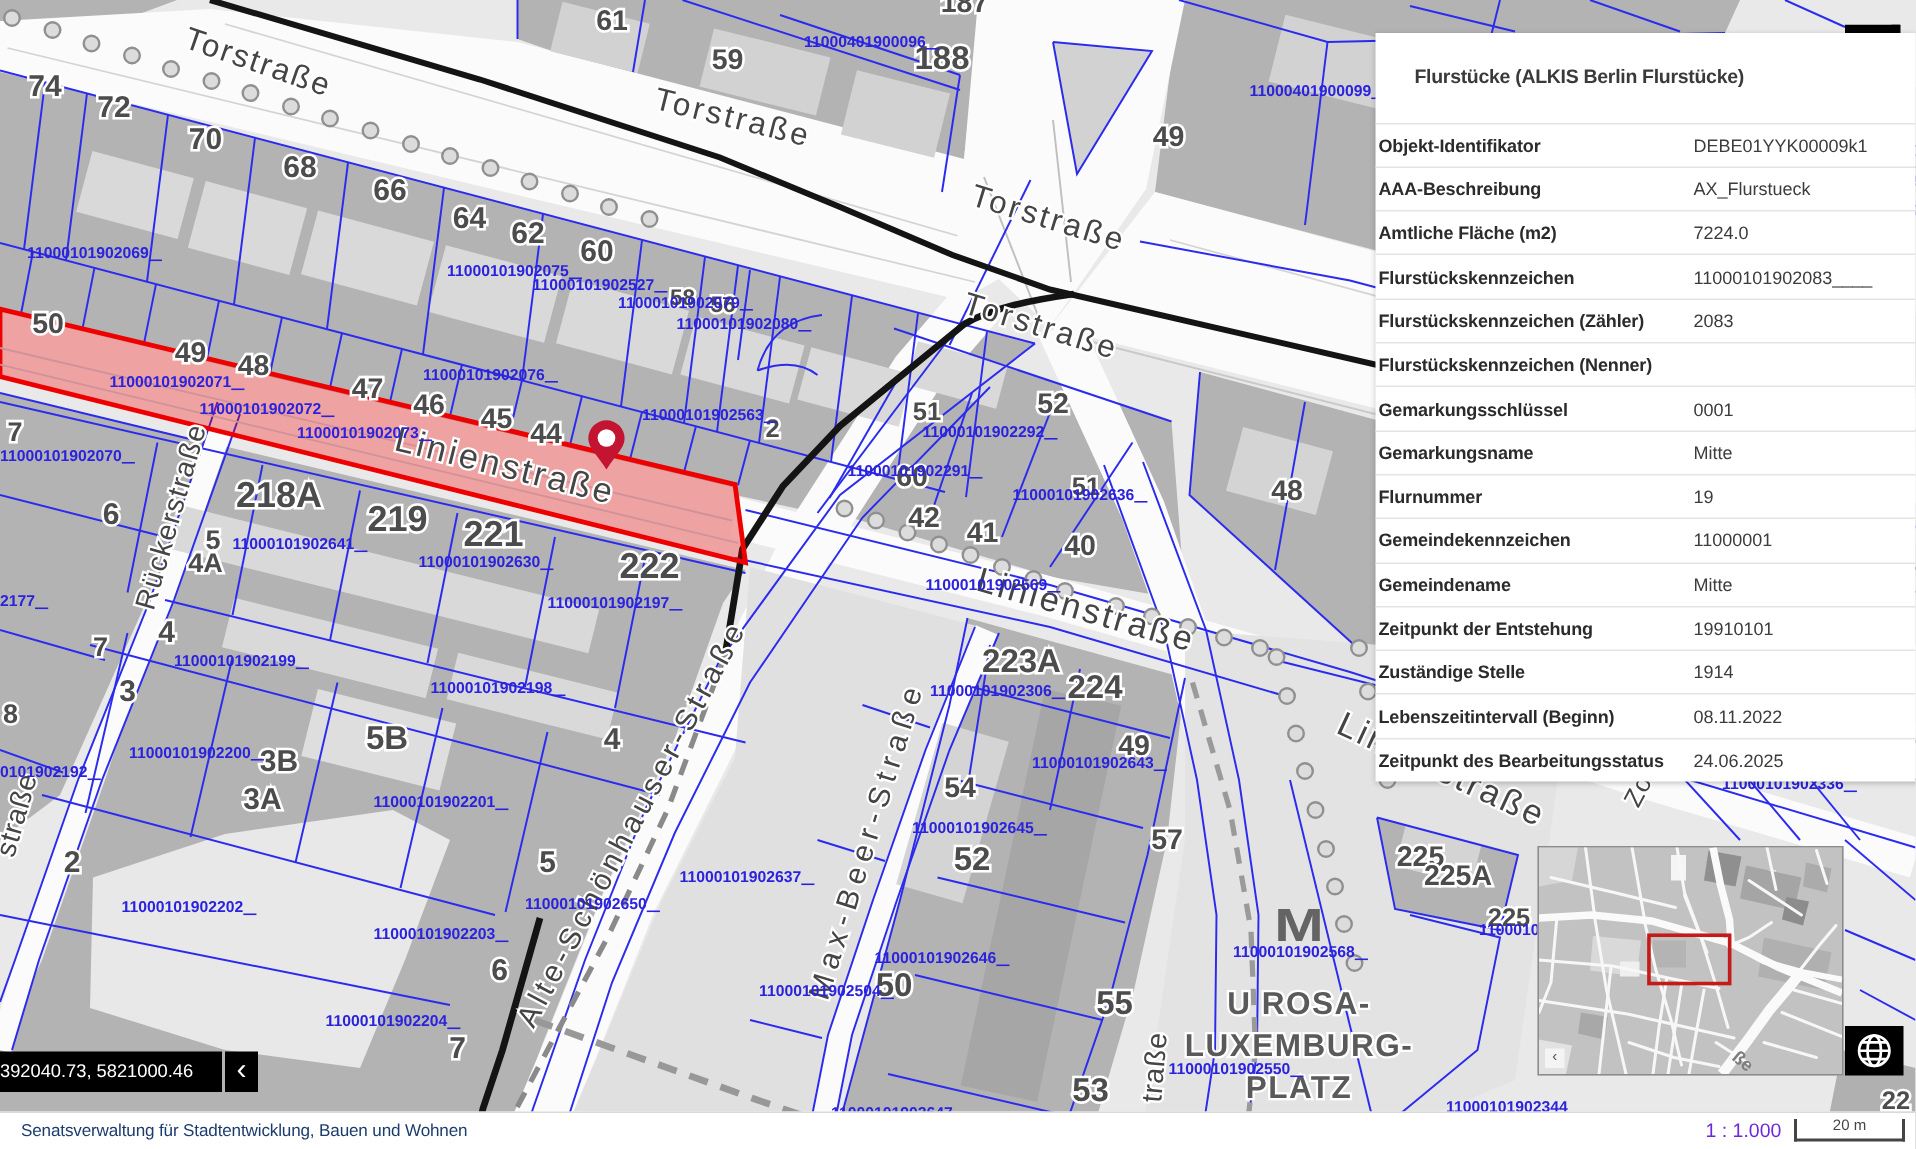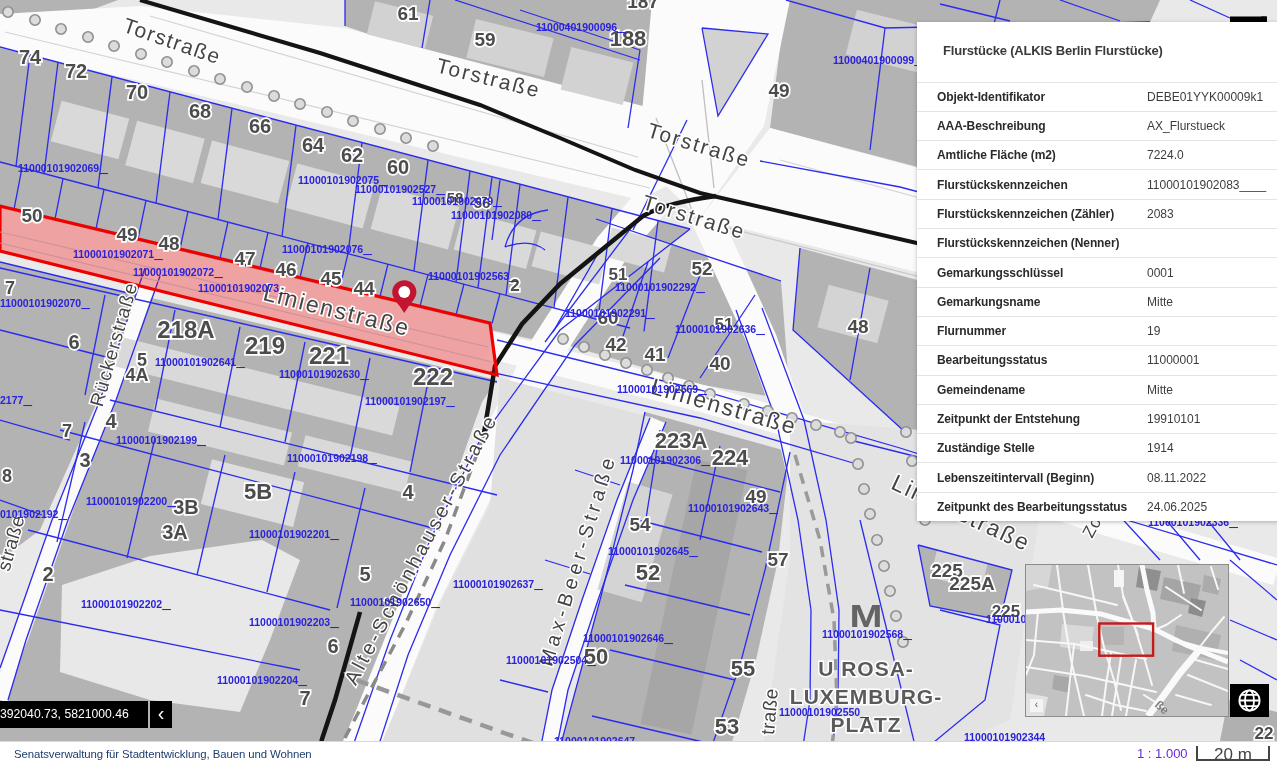--- a/index.html
+++ b/index.html
@@ -3,29 +3,29 @@
 <meta charset="utf-8">
 <style>
 html,body{margin:0;padding:0;}
 body{width:1277px;height:766px;overflow:hidden;font-family:"Liberation Sans",sans-serif;position:relative;background:#e9e9e9;}
 #map{position:absolute;left:0;top:0;}
 #panel{position:absolute;left:917px;top:22px;width:410px;height:499px;background:#ffffff;box-shadow:0 1px 4px rgba(0,0,0,0.25);}
 #panel .title{font-size:13px;letter-spacing:-0.2px;font-weight:bold;color:#3a3a3a;padding:21px 0 0 26px;}
 #panel .close{position:absolute;right:14px;top:16px;width:16px;height:16px;}
 #panel .rows{position:absolute;left:0;top:59.6px;right:0;}
 #panel .row{height:28.3px;border-top:1px solid #e4e4e4;display:flex;align-items:center;}
-#panel .k{font-weight:bold;color:#2b2b2b;font-size:12px;letter-spacing:-0.1px;padding-left:20px;width:210px;flex:none;}
+#panel .k{font-weight:bold;color:#2b2b2b;font-size:12px;letter-spacing:-0.1px;padding-left:2px;width:210px;flex:none;}
 #panel .v{color:#3c3c3c;font-size:12px;text-align:right;}
 #coord{position:absolute;left:0px;top:701px;width:148px;height:27px;background:#000;color:#fff;font-size:12.2px;line-height:27px;padding-left:0;box-sizing:border-box;}
 #coordbtn{position:absolute;left:150px;top:701px;width:22px;height:27px;background:#000;color:#fff;text-align:center;line-height:25px;font-size:20px;}
 #bottombar{position:absolute;left:0;top:741px;width:1277px;height:25px;background:#ffffff;border-top:1px solid #d9d9d9;}
 #attrib{position:absolute;left:14px;top:748px;font-size:11.4px;letter-spacing:-0.1px;color:#1d3c6e;}
 #scaletext{position:absolute;left:1137px;top:746px;font-size:13px;color:#6d28d9;}
 #scalebar{position:absolute;left:1196px;top:746px;width:74px;height:15px;border:2px solid #444;border-top:none;box-sizing:border-box;}
-#scalebarlabel{position:absolute;left:1196px;top:745px;width:74px;text-align:center;font-size:17px;color:#444;}
+#scalebarlabel{position:absolute;left:1196px;top:745px;width:74px;text-align:center;font-size:10px;color:#444;}
 #minimap{position:absolute;left:1025px;top:564px;width:202px;height:151px;border:1px solid #8c8c8c;box-sizing:content-box;background:#c9c9c9;}
 #minimapbtn{position:absolute;left:1030px;top:699px;width:13px;height:13px;background:#f4f4f4;color:#555;font-size:10px;line-height:12px;text-align:center;}
 #globe{position:absolute;left:1230px;top:684px;width:39px;height:33px;background:#000;display:flex;align-items:center;justify-content:center;}
 </style>
 </head>
 <body>
 
 <svg id="map" width="1277" height="766" viewBox="0 0 1277 766" xmlns="http://www.w3.org/2000/svg" font-family="Liberation Sans, sans-serif">
 
 <rect x="0" y="0" width="1277" height="766" fill="#e9e9e9"></rect>
@@ -477,21 +477,21 @@
       </div>
 <div class="row">
         <span class="k">Gemarkungsname</span>
         <span class="v">Mitte</span>
       </div>
 <div class="row">
         <span class="k">Flurnummer</span>
         <span class="v">19</span>
       </div>
 <div class="row">
-        <span class="k">Bearbeitungsstatus</span>
+        <span class="k">Gemeindekennzeichen</span>
         <span class="v">11000001</span>
       </div>
 <div class="row">
         <span class="k">Gemeindename</span>
         <span class="v">Mitte</span>
       </div>
 <div class="row">
         <span class="k">Zeitpunkt der Entstehung</span>
         <span class="v">19910101</span>
       </div>

